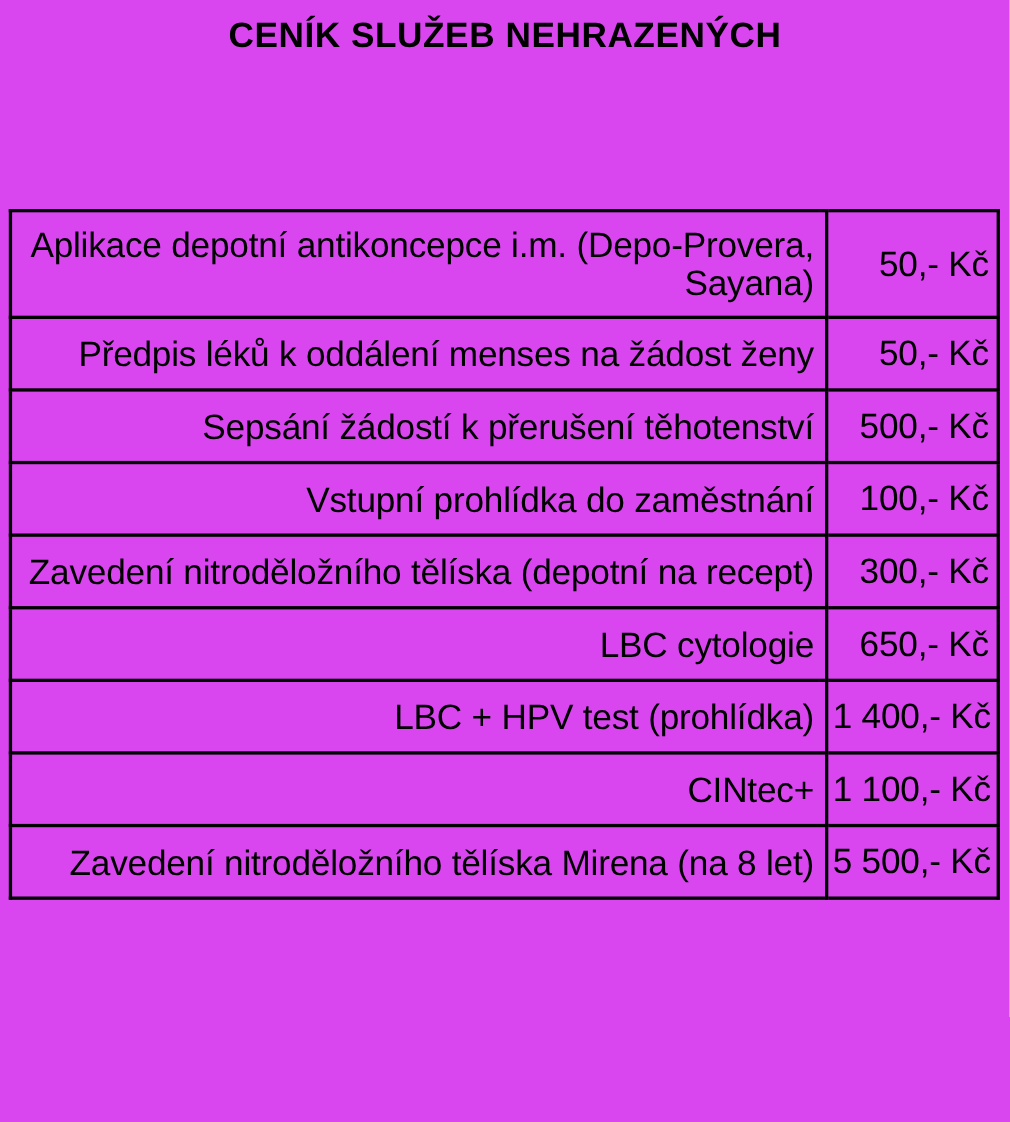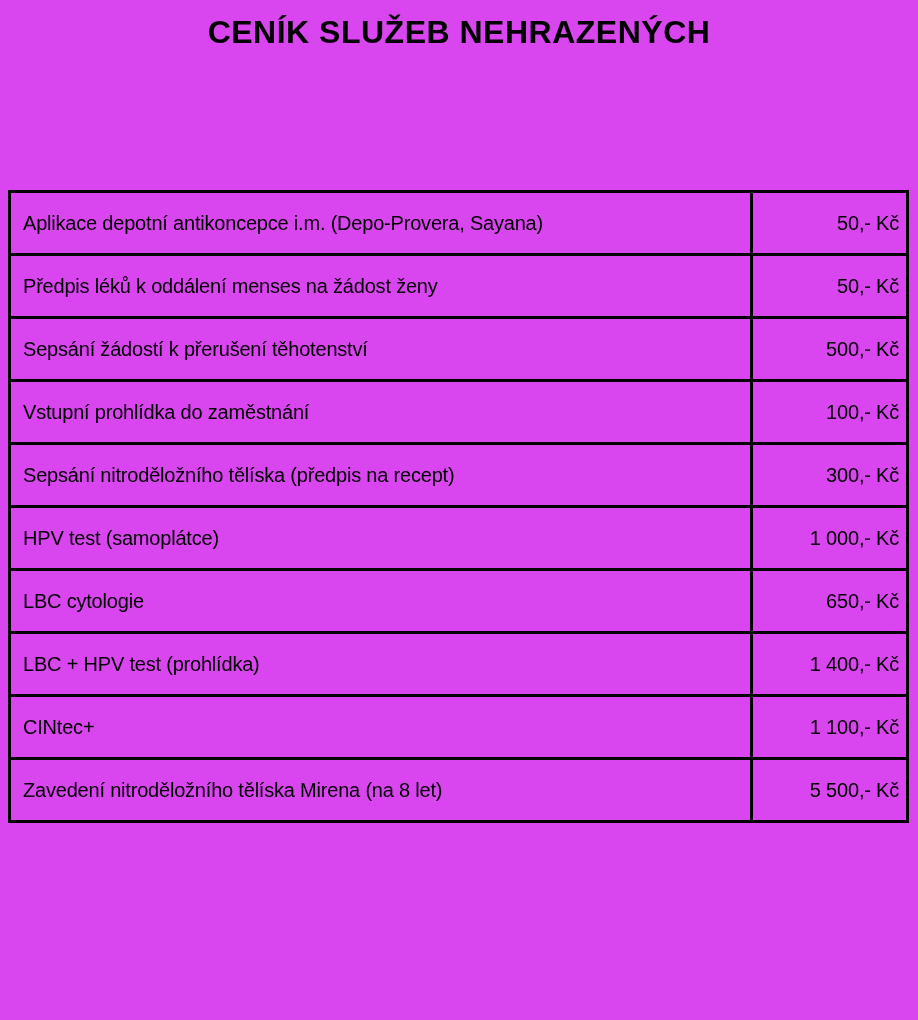--- a/index.html
+++ b/index.html
@@ -31,21 +31,22 @@
     position: absolute;
     left: 8px;
     top: 190px;
     width: 901px;
     border-collapse: collapse;
     table-layout: fixed;
   }
   table.price-table td {
     border: 3px solid #000000;
     vertical-align: middle;
-    font-size: 20px;
+    font-size: 32px;
+    text-align: right;
   }
   td.service-cell {
     padding: 13px 10px 13px 12px;
     line-height: 34px;
     letter-spacing: -0.2px;
     text-align: left;
   }
   td.price-cell {
     width: 142px;
     padding: 13px 7px 13px 4px;
@@ -97,35 +98,27 @@
         <span>Vstupní prohlídka do zaměstnání</span>
       </td>
       <td class="price-cell">
         <span>100,- Kč</span>
       </td>
     </tr>
 
 
     <tr>
       <td class="service-cell">
-        <span>Sepsání nitroděložního tělíska (předpis na recept)</span>
+        <span>Zavedení nitroděložního tělíska (depotní na recept)</span>
       </td>
       <td class="price-cell">
         <span>300,- Kč</span>
       </td>
     </tr>
 
-    <tr>
-      <td class="service-cell">
-        <span>HPV test (samoplátce)</span>
-      </td>
-      <td class="price-cell">
-        <span>1 000,- Kč</span>
-      </td>
-    </tr>
 
     <tr>
       <td class="service-cell">
         <span>LBC cytologie</span>
       </td>
       <td class="price-cell">
         <span>650,- Kč</span>
       </td>
     </tr>
 

